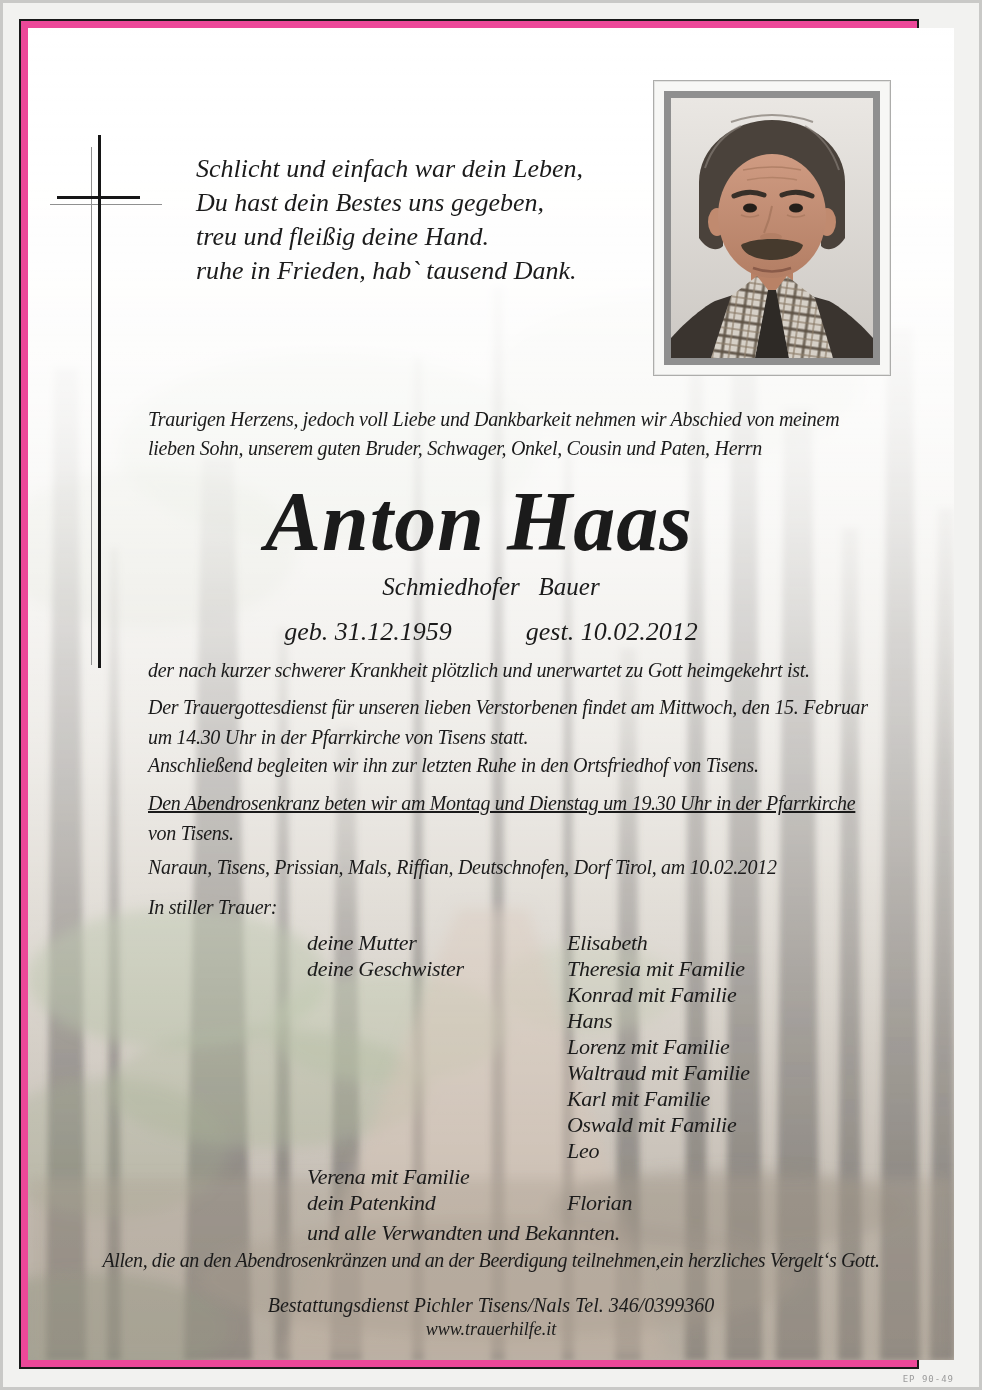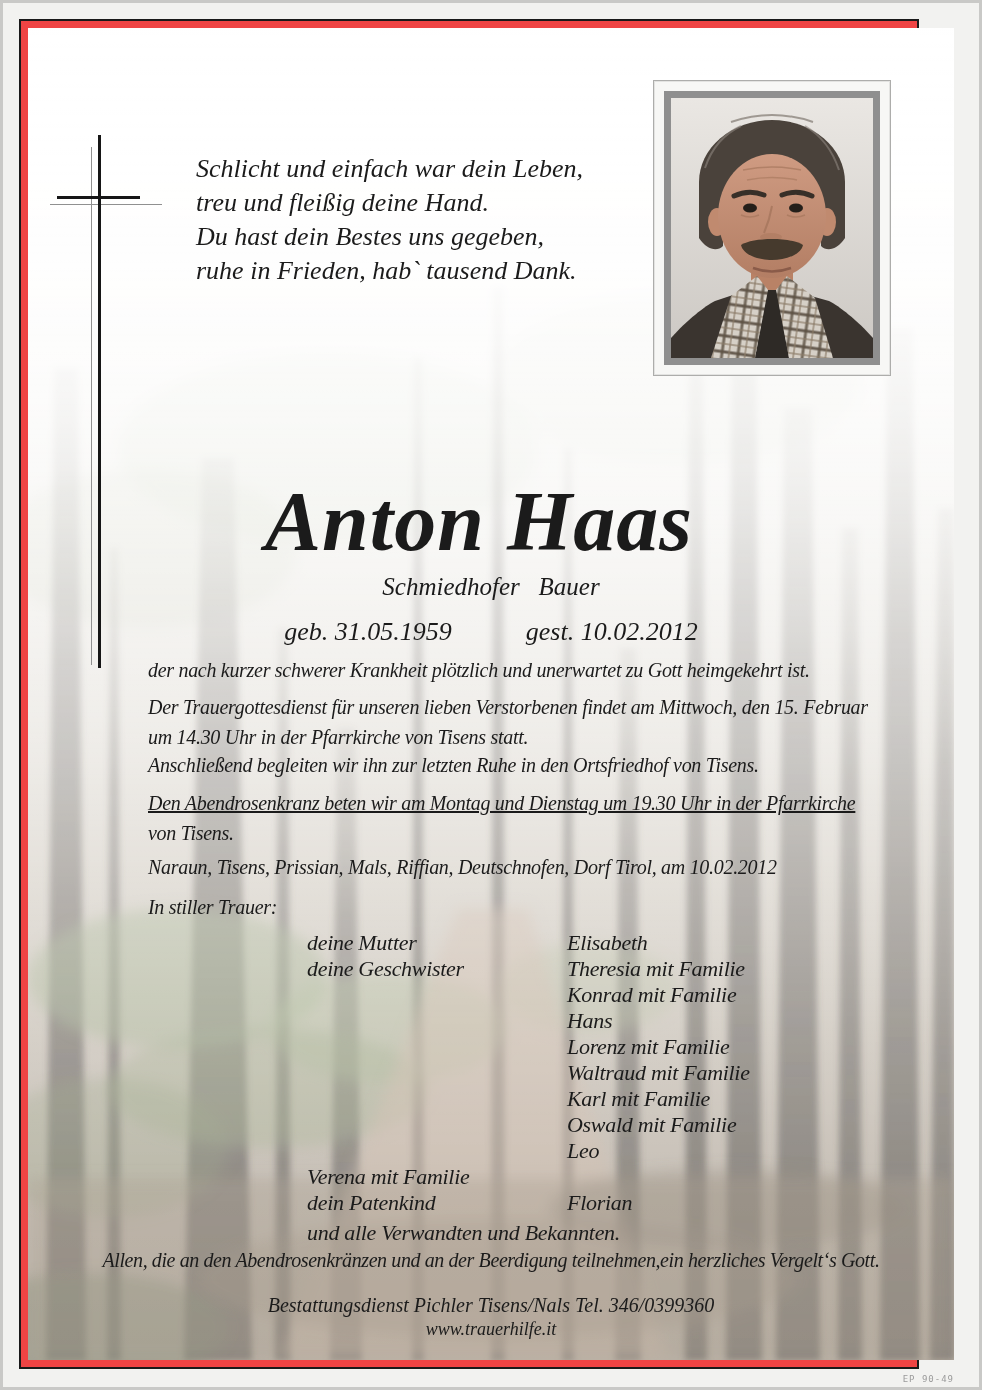--- a/index.html
+++ b/index.html
@@ -9,21 +9,21 @@
     background:#ffffff;
   }
   .card{
     position:relative;width:982px;height:1390px;
     background:#f2f2f0;
     border:3px solid #c9c9c7;
     box-sizing:border-box;overflow:hidden;
   }
   .frame{
     position:absolute;left:16px;top:16px;width:900px;height:1350px;
-    border:2px solid #1a1a1a;background:#ef4444;box-sizing:border-box;
+    border:2px solid #1a1a1a;background:#ec4899;box-sizing:border-box;
   }
   .content{
     position:absolute;left:7px;top:7px;width:926px;height:1332px;
     overflow:hidden;color:#1b1b1b;
   }
   .bg-svg{position:absolute;left:0;top:0;width:926px;height:1332px;z-index:0;}
   .wash{
     position:absolute;left:0;top:0;width:926px;height:1332px;z-index:1;
     background:linear-gradient(to bottom,
       rgba(255,255,255,0.97) 0%,
@@ -176,22 +176,22 @@
 
         <div>
           <div class="cross-v-thin"></div>
           <div class="cross-h-thin"></div>
           <div class="cross-v"></div>
           <div class="cross-h"></div>
         </div>
 
         <div class="poem it">
           <div class="nowrap">Schlicht und einfach war dein Leben,</div>
+          <div class="nowrap">Du hast dein Bestes uns gegeben,</div>
           <div class="nowrap">treu und fleißig deine Hand.</div>
-          <div class="nowrap">Du hast dein Bestes uns gegeben,</div>
           <div class="nowrap">ruhe in Frieden, hab` tausend Dank.</div>
         </div>
 
         <div class="photo">
           <div class="photo-inner">
             <svg viewBox="0 0 202 260" preserveAspectRatio="none" aria-hidden="true">
               <defs>
                 <linearGradient id="phBg" x1="0" y1="0" x2="0" y2="1">
                   <stop offset="0" stop-color="#eae7e3"></stop>
                   <stop offset="1" stop-color="#ccc8c3"></stop>
@@ -245,27 +245,31 @@
               <path d="M0,260 L0,240 C16,222 34,208 44,203 L62,197 L46,260 Z" fill="#3a342f"></path>
               <path d="M202,260 L202,240 C186,222 168,208 158,203 L140,198 L156,260 Z" fill="#3a342f"></path>
               <path d="M84,260 L96,192 L106,192 L118,260 Z" fill="#2e2a26"></path>
 
               <path d="M40,260 L60,198 L86,178 L97,192 L84,260 Z" fill="url(#plaid)"></path>
               <path d="M162,260 L144,200 L116,178 L105,192 L118,260 Z" fill="url(#plaid)"></path>
             </svg>
           </div>
         </div>
 
+        <div class="intro it">
+          <div class="nowrap">Traurigen Herzens, jedoch voll Liebe und Dankbarkeit nehmen wir Abschied von meinem</div>
+          <div class="nowrap">lieben Sohn, unserem guten Bruder, Schwager, Onkel, Cousin und Paten, Herrn</div>
+        </div>
 
         <div class="name-block">
           <div class="name it">Anton Haas</div>
         </div>
         <div class="vulgo it">Schmiedhofer   Bauer</div>
         <div class="dates">
-          <span class="it">geb. 31.05.1959</span>
+          <span class="it">geb. 31.12.1959</span>
           <span class="it">gest. 10.02.2012</span>
         </div>
 
         <div class="para it nowrap t-krank">der nach kurzer schwerer Krankheit plötzlich und unerwartet zu Gott heimgekehrt ist.</div>
         <div class="para it nowrap t-gott1">Der Trauergottesdienst für unseren lieben Verstorbenen findet am Mittwoch, den 15. Februar</div>
         <div class="para it nowrap t-gott2">um 14.30 Uhr in der Pfarrkirche von Tisens statt.</div>
         <div class="para it nowrap t-ruhe">Anschließend begleiten wir ihn zur letzten Ruhe in den Ortsfriedhof von Tisens.</div>
         <div class="para it nowrap t-rosen1">Den Abendrosenkranz beten wir am Montag und Dienstag um 19.30 Uhr in der Pfarrkirche</div>
         <div class="para it nowrap t-rosen2">von Tisens.</div>
         <div class="para it nowrap t-orte">Naraun, Tisens, Prissian, Mals, Riffian, Deutschnofen, Dorf Tirol, am 10.02.2012</div>

